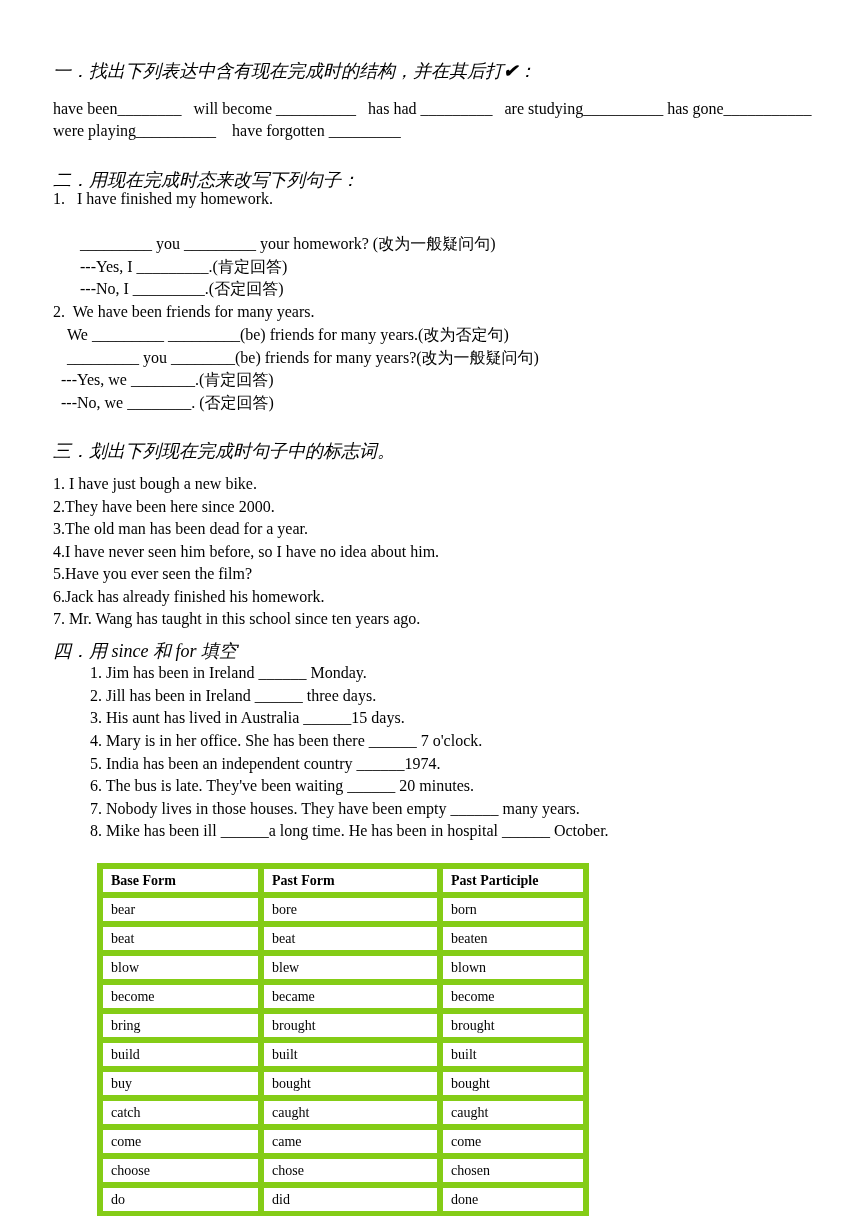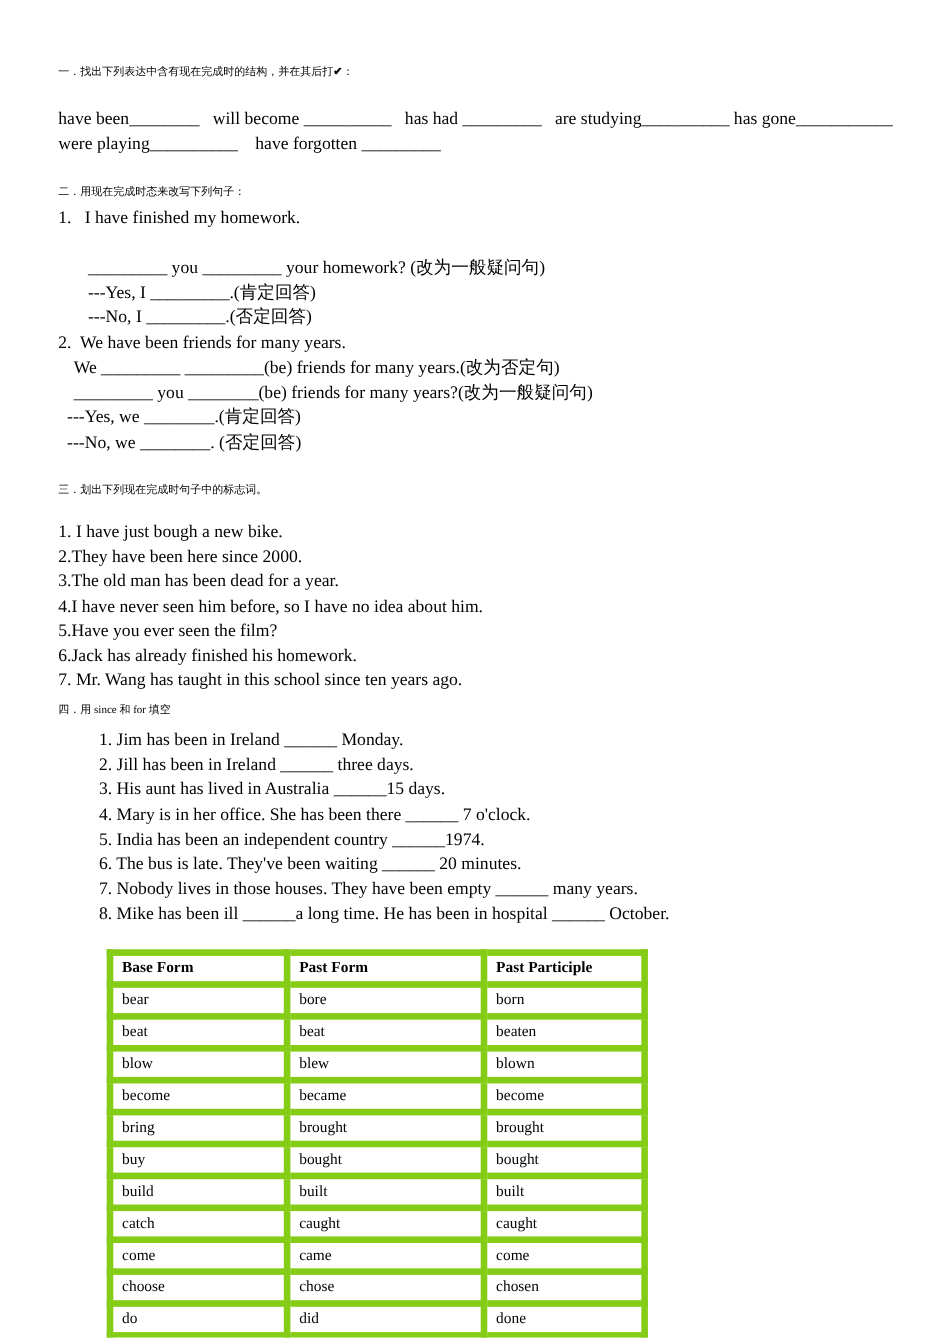--- a/index.html
+++ b/index.html
@@ -19,24 +19,25 @@
   .page {
     position: absolute;
     left: 0; top: 0;
     width: 860px;
     height: 1216px;
     padding: 0;
   }
 
   
   .sec-head {
-    font-size: 10px;
+    font-size: 18px;
     line-height: 1.35;
     margin: 0;
     white-space: pre-wrap;
+    font-style: italic;
   }
   .line {
     font-size: 16px;
     line-height: 1.0;
     margin: 0;
     white-space: pre-wrap;
   }
   .bold-check { font-weight: bold; }
 
   
@@ -145,28 +146,28 @@
         <td>become</td>
         <td>became</td>
         <td>become</td>
       </tr>
       <tr>
         <td>bring</td>
         <td>brought</td>
         <td>brought</td>
       </tr>
       <tr>
+        <td>build</td>
+        <td>built</td>
+        <td>built</td>
+      </tr>
+      <tr>
         <td>buy</td>
         <td>bought</td>
         <td>bought</td>
-      </tr>
-      <tr>
-        <td>build</td>
-        <td>built</td>
-        <td>built</td>
       </tr>
       <tr>
         <td>catch</td>
         <td>caught</td>
         <td>caught</td>
       </tr>
       <tr>
         <td>come</td>
         <td>came</td>
         <td>come</td>

